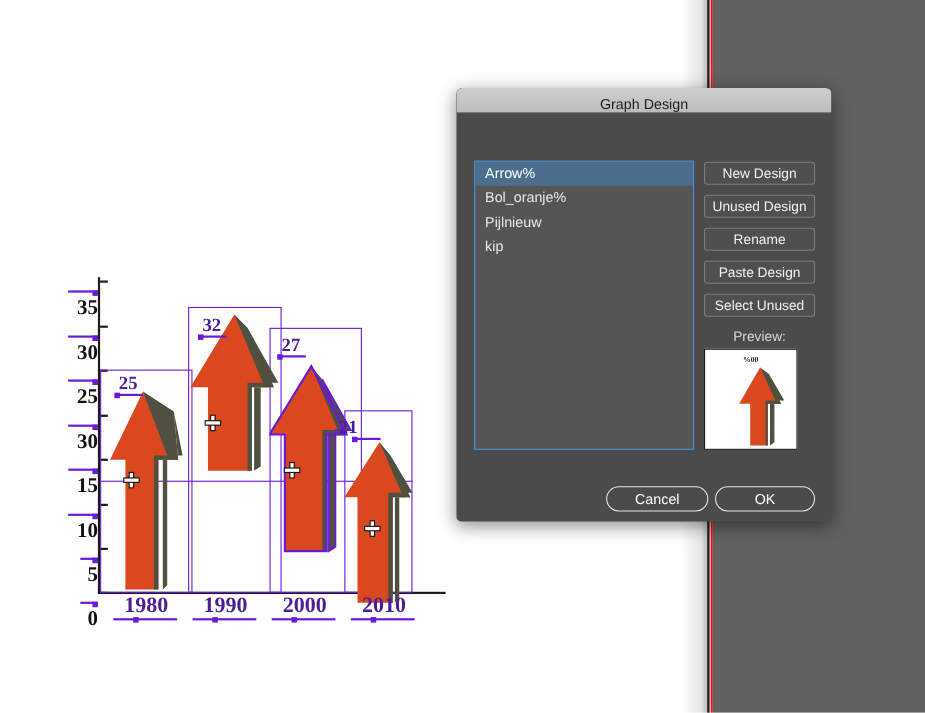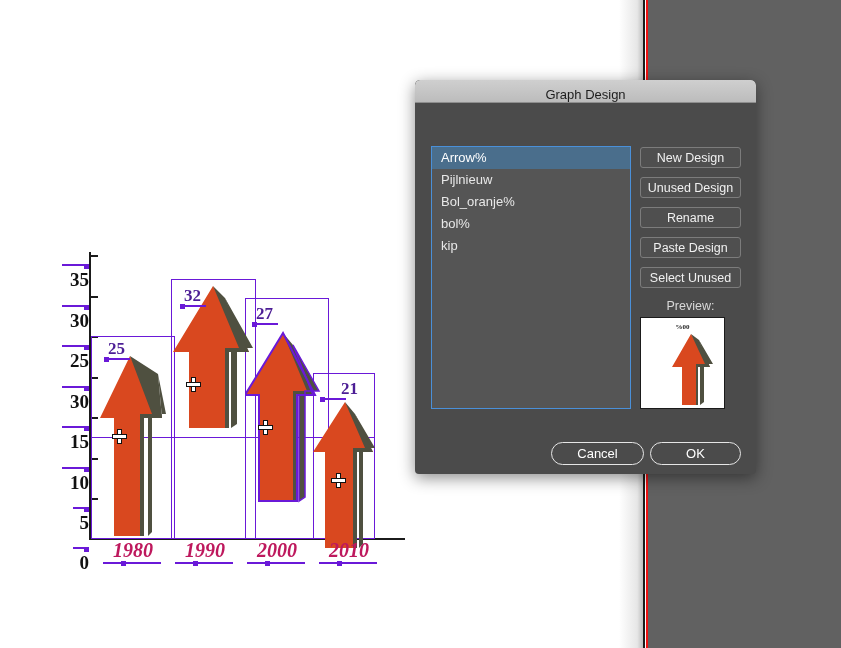--- a/index.html
+++ b/index.html
@@ -95,25 +95,24 @@
     position: absolute;
     width: 5px; height: 5px;
     background: #6a19d8;
   }
 
   .x-label {
     position: absolute;
     top: 300px;
     font-size: 20px;
     font-weight: bold;
-    color: #be185d;
+    color: #4c1d95;
     font-family: "Liberation Serif", serif;
     text-align: center;
     line-height: 1.05;
-    font-style: italic;
   }
   .x-label-underline {
     position: absolute;
     height: 2px;
     background: #6a19d8;
   }
 
   
   .cat-box {
     position: absolute;
@@ -366,21 +365,21 @@
     <span class="y-anchor-dot" style="left:192px; top:82px; position:absolute;"></span>
     <div class="crosshair" style="left:199px; top:181px;"></div>
 
     <div class="arrow" style="left:253px; top:160px; width:66px; height:150px;">
       <svg width="66" height="150" viewBox="0 0 66 150">
         <polygon points="42,14 62,48 50,48 50,144 46,148 46,52 56,52" fill="#4f5040"></polygon>
         <polygon points="32,2 60,52 44,52 44,148 12,148 12,52 0,52" fill="#d9481f"></polygon>
         <polygon points="32,2 42,14 60,52 44,52 44,148 40,148 40,48 52,48" fill="#4f5040"></polygon>
       </svg>
     </div>
-    <span class="value-label" style="left:281px; top:140px;">21</span>
+    <span class="value-label" style="left:248px; top:140px;">21</span>
     <span class="x-label-underline" style="left:262px; top:158px; width:24px;"></span>
     <span class="y-anchor-dot" style="left:260px; top:157px; position:absolute;"></span>
     <div class="crosshair" style="left:272px; top:234px;"></div>
 
     <div class="x-label" style="left:38px; width:70px;">1980</div>
     <span class="x-label-underline" style="left:43px; top:322px; width:58px;"></span>
     <span class="y-anchor-dot" style="position:absolute; left:61px; top:321px;"></span>
 
     <div class="x-label" style="left:110px; width:70px;">1990</div>
     <span class="x-label-underline" style="left:115px; top:322px; width:58px;"></span>
@@ -405,23 +404,22 @@
 <div id="dialog">
 
   <div id="dialog-titlebar">
     <span id="dialog-title">Graph Design</span>
   </div>
 
   <div id="dialog-body">
 
     <div id="design-list">
       <div class="list-item selected">Arrow%</div>
+      <div class="list-item">Bol_oranje%</div>
       <div class="list-item">Pijlnieuw</div>
-      <div class="list-item">Bol_oranje%</div>
-      <div class="list-item">bol%</div>
       <div class="list-item">kip</div>
     </div>
 
     <div class="side-button" style="top:44px">New Design</div>
     <div class="side-button" style="top:74px">Unused Design</div>
     <div class="side-button" style="top:104px">Rename</div>
     <div class="side-button" style="top:134px">Paste Design</div>
     <div class="side-button" style="top:164px">Select Unused</div>
 
     <div id="preview-label">Preview:</div>

